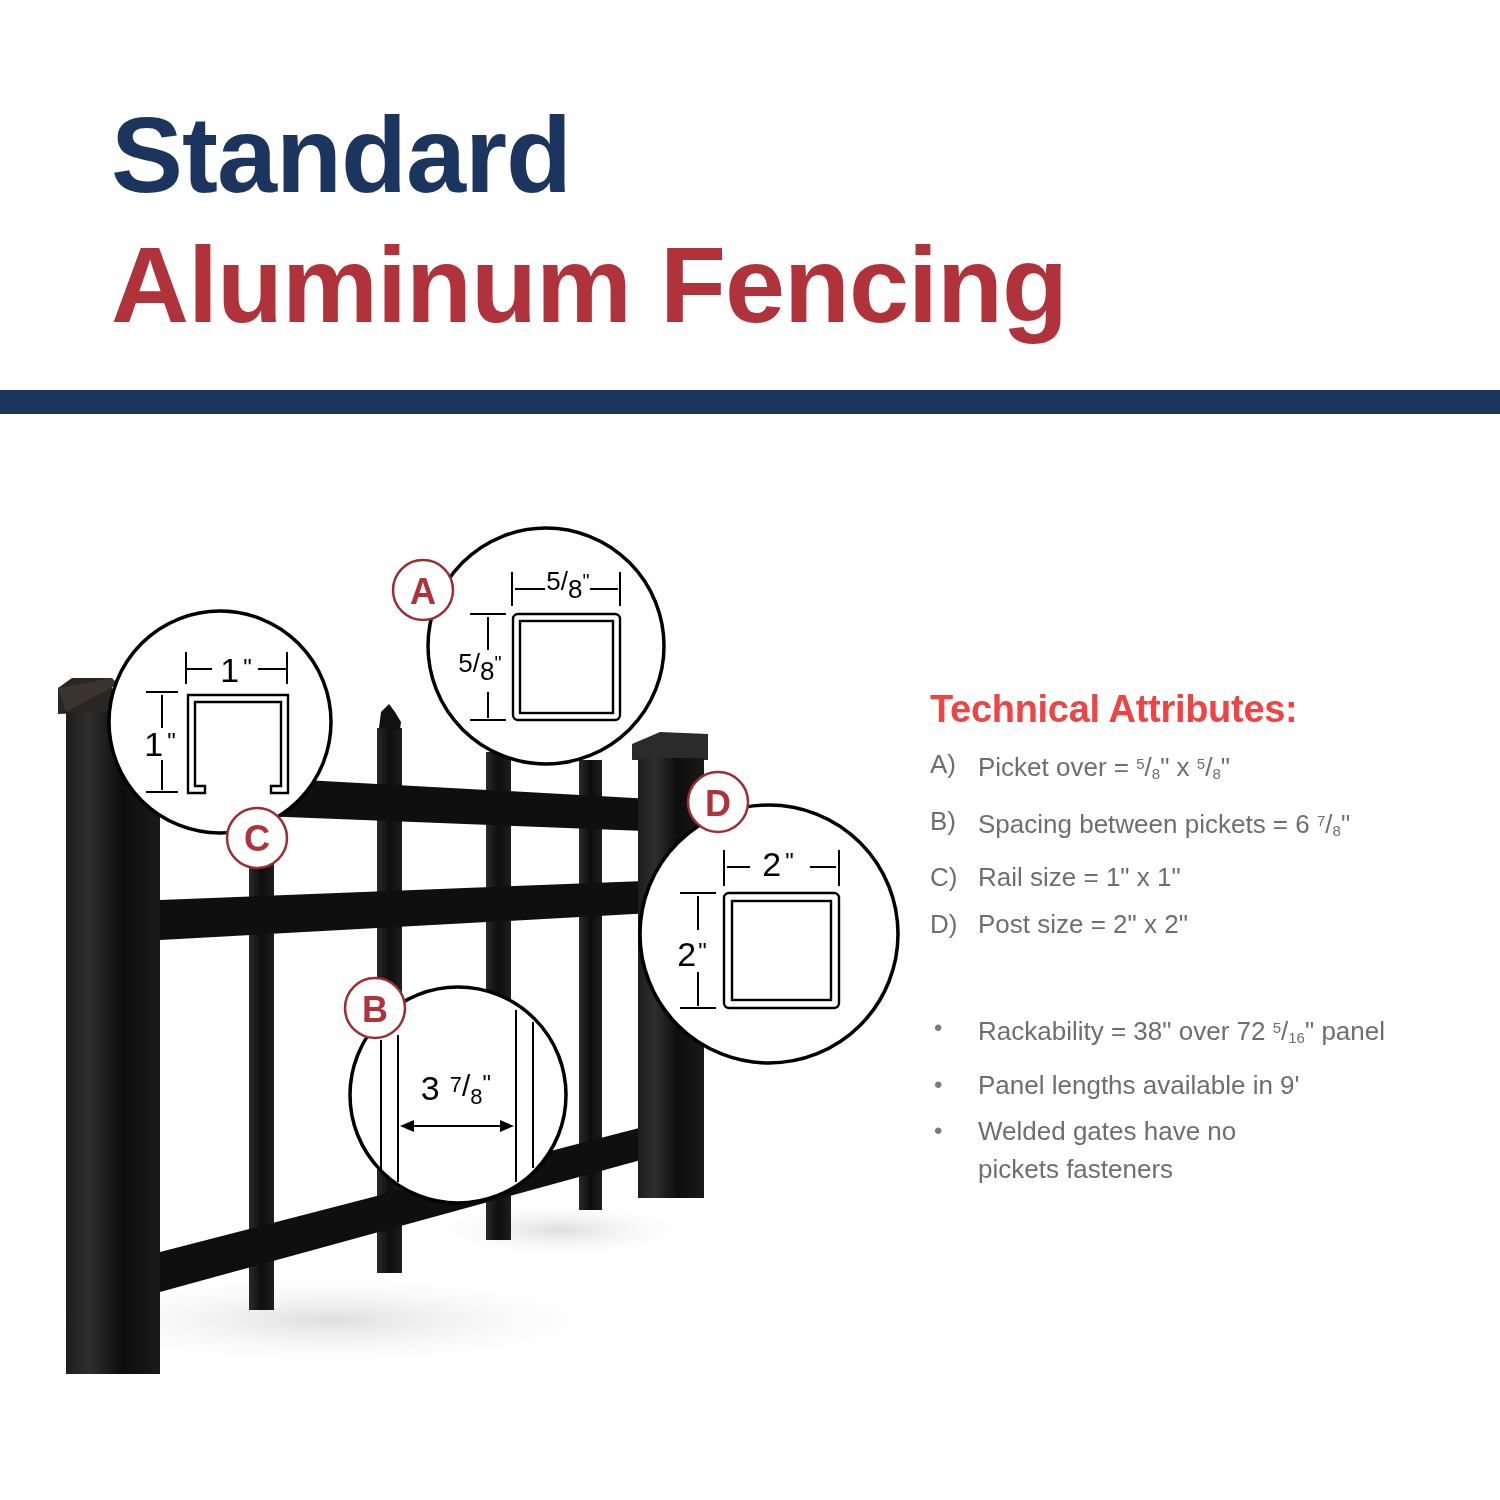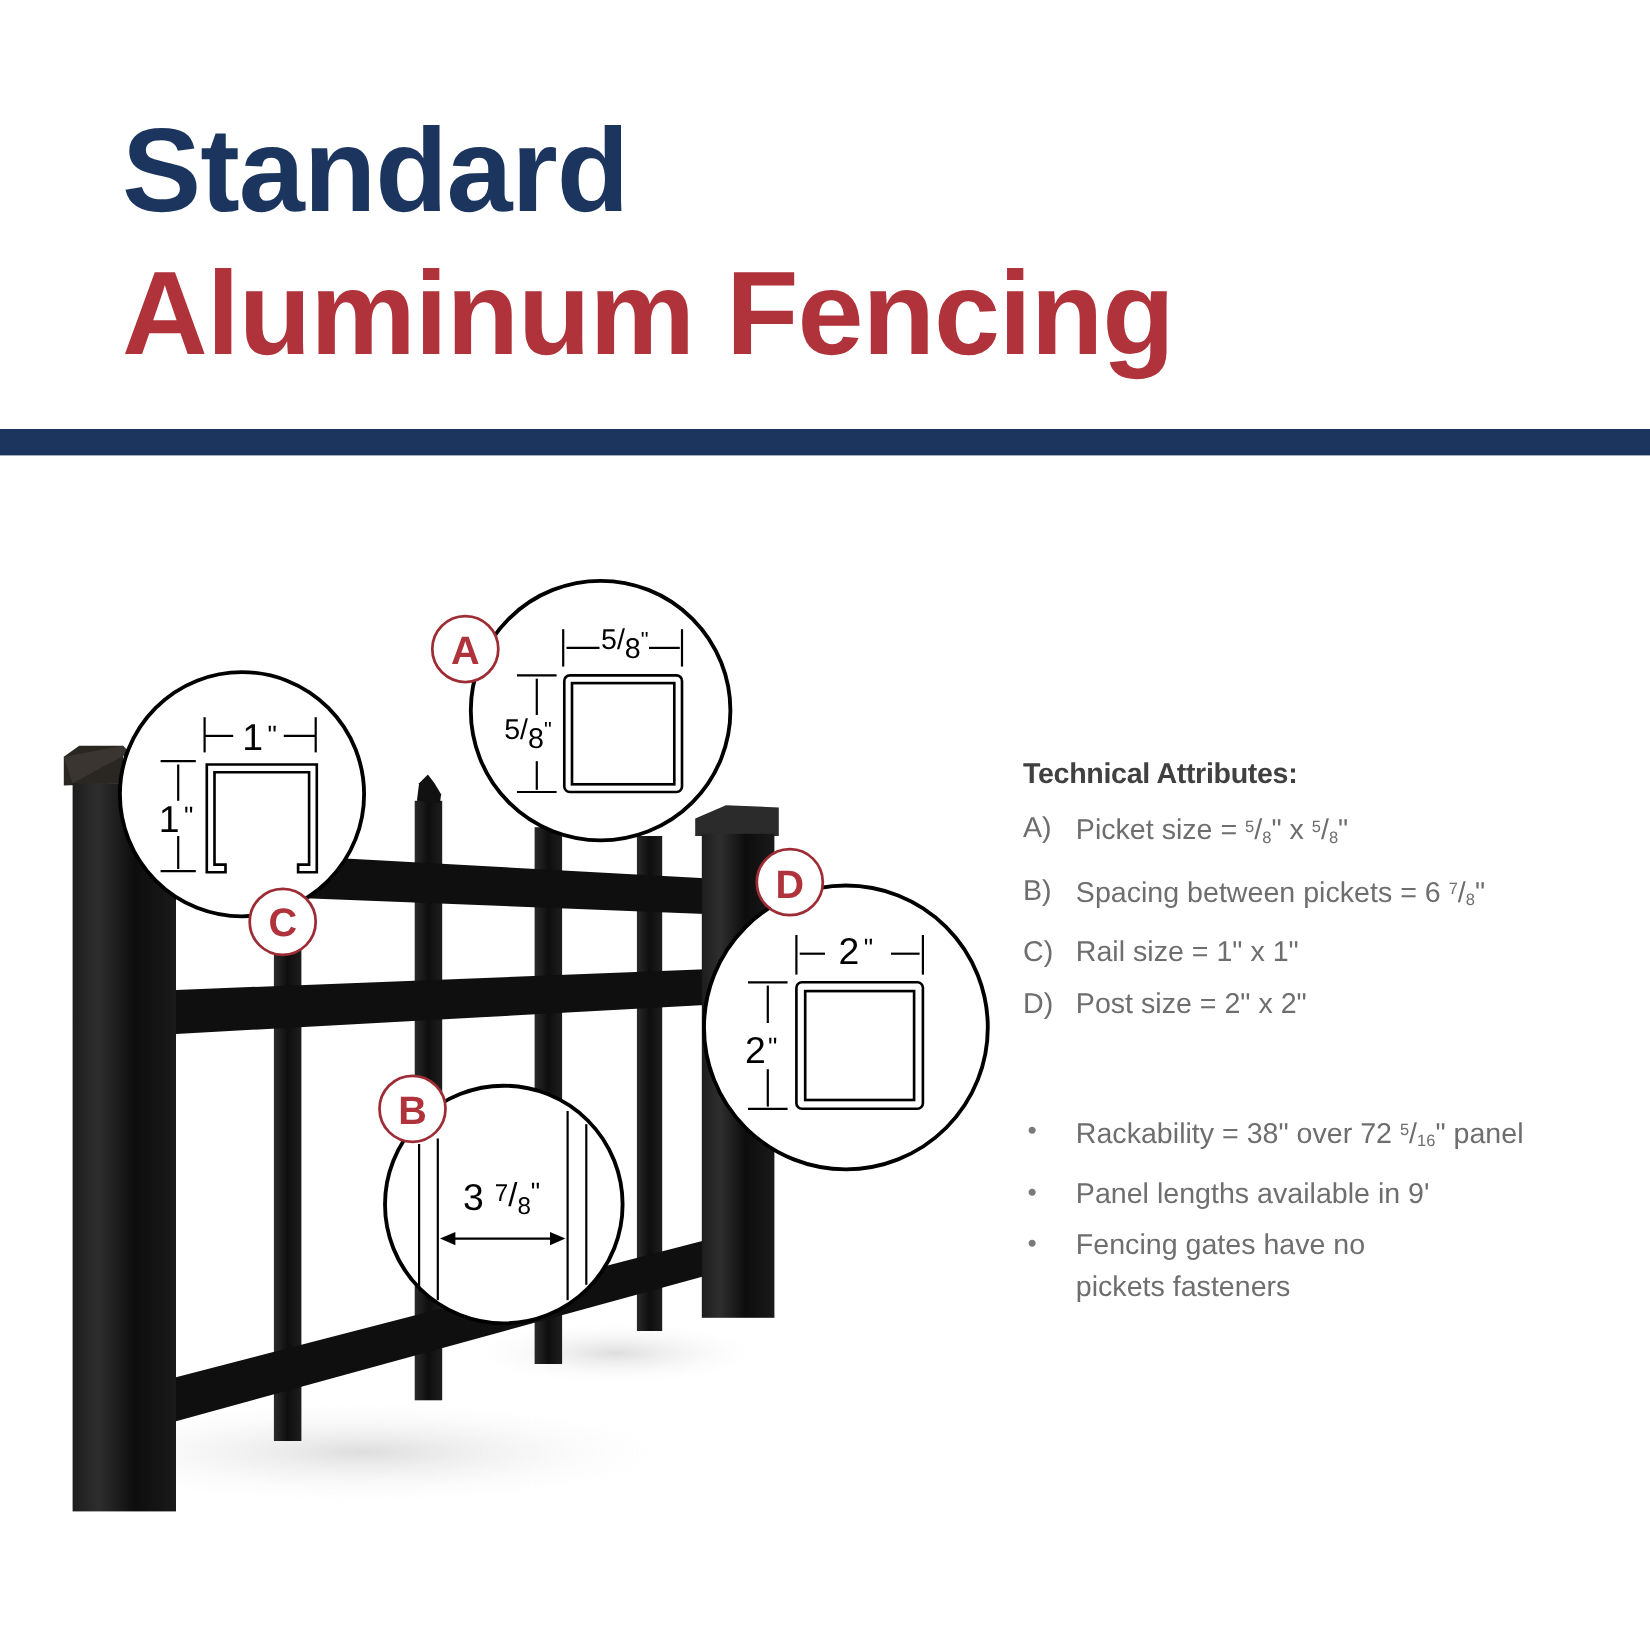--- a/index.html
+++ b/index.html
@@ -5,21 +5,21 @@
   html, body { margin:0; padding:0; background:#ffffff; }
   body { width:1500px; height:1500px; position:relative; overflow:hidden;
          font-family:"Liberation Sans", sans-serif; }
   .title { position:absolute; left:94px; font-weight:bold; font-size:108px;
            letter-spacing:-1px; line-height:1; margin:17px; }
   .title-1 { top:84px; color:#1c355e; }
   .title-2 { top:214px; color:#b0323b; }
   .divider { position:absolute; left:0; top:390px; width:1500px; height:24px; background:#1c355e; }
   .illustration { position:absolute; left:0; top:500px; width:920px; height:920px; }
   .panel { position:absolute; left:930px; width:540px; }
-  .panel h2 { margin:0; font-size:26px; font-weight:bold; color:#404040; letter-spacing:-0.3px; }
+  .panel h2 { margin:0; font-size:38px; font-weight:bold; color:#ef4444; letter-spacing:-0.3px; }
   .tech { top:688px; }
   .feat { top:995px; }
   .list { list-style:none; margin:10px 0 0 0; padding:0; }
   .list li { display:flex; font-size:26px; color:#6e6e6e; line-height:46.5px; }
   .list .mk { width:48px; flex:none; }
   .list .bullet { width:48px; flex:none; font-size:24px; color:#7a7a7a; padding-left:4px; box-sizing:border-box; }
   .list .txt { flex:1; }
   .list.features li { line-height:46.5px; }
   .list.features li .txt.multi { line-height:38px; padding-top:4px; }
   sup.f, sub.f { font-size:15px; }
@@ -164,21 +164,21 @@
     <circle cx="375" cy="1008" r="30" fill="#fff" stroke="#9e2c35" stroke-width="2.5"></circle>
     <text x="375" y="1022" font-size="36" font-weight="bold" fill="#b0323b" text-anchor="middle" font-family="Liberation Sans, sans-serif">B</text>
   </g>
 </svg>
 
 <section class="panel tech">
   <h2>Technical Attributes:</h2>
   <ul class="list">
     <li>
       <span class="mk">A)</span>
-      <span class="txt"><span>Picket size = </span><sup class="f">5</sup>/<sub class="f">8</sub><span>" x </span><sup class="f">5</sup>/<sub class="f">8</sub><span>"</span></span>
+      <span class="txt"><span>Picket over = </span><sup class="f">5</sup>/<sub class="f">8</sub><span>" x </span><sup class="f">5</sup>/<sub class="f">8</sub><span>"</span></span>
     </li>
     <li>
       <span class="mk">B)</span>
       <span class="txt"><span>Spacing between pickets = 6 </span><sup class="f">7</sup>/<sub class="f">8</sub><span>"</span></span>
     </li>
     <li>
       <span class="mk">C)</span>
       <span class="txt">Rail size = 1" x 1"</span>
     </li>
     <li>
@@ -193,16 +193,16 @@
     <li>
       <span class="bullet">•</span>
       <span class="txt"><span>Rackability = 38" over 72 </span><sup class="f">5</sup>/<sub class="f">16</sub><span>" panel</span></span>
     </li>
     <li>
       <span class="bullet">•</span>
       <span class="txt">Panel lengths available in 9'</span>
     </li>
     <li>
       <span class="bullet">•</span>
-      <span class="txt multi"><span>Fencing gates have no</span><br><span>pickets fasteners</span></span>
+      <span class="txt multi"><span>Welded gates have no</span><br><span>pickets fasteners</span></span>
     </li>
   </ul>
 </section>
 
 </body></html>

